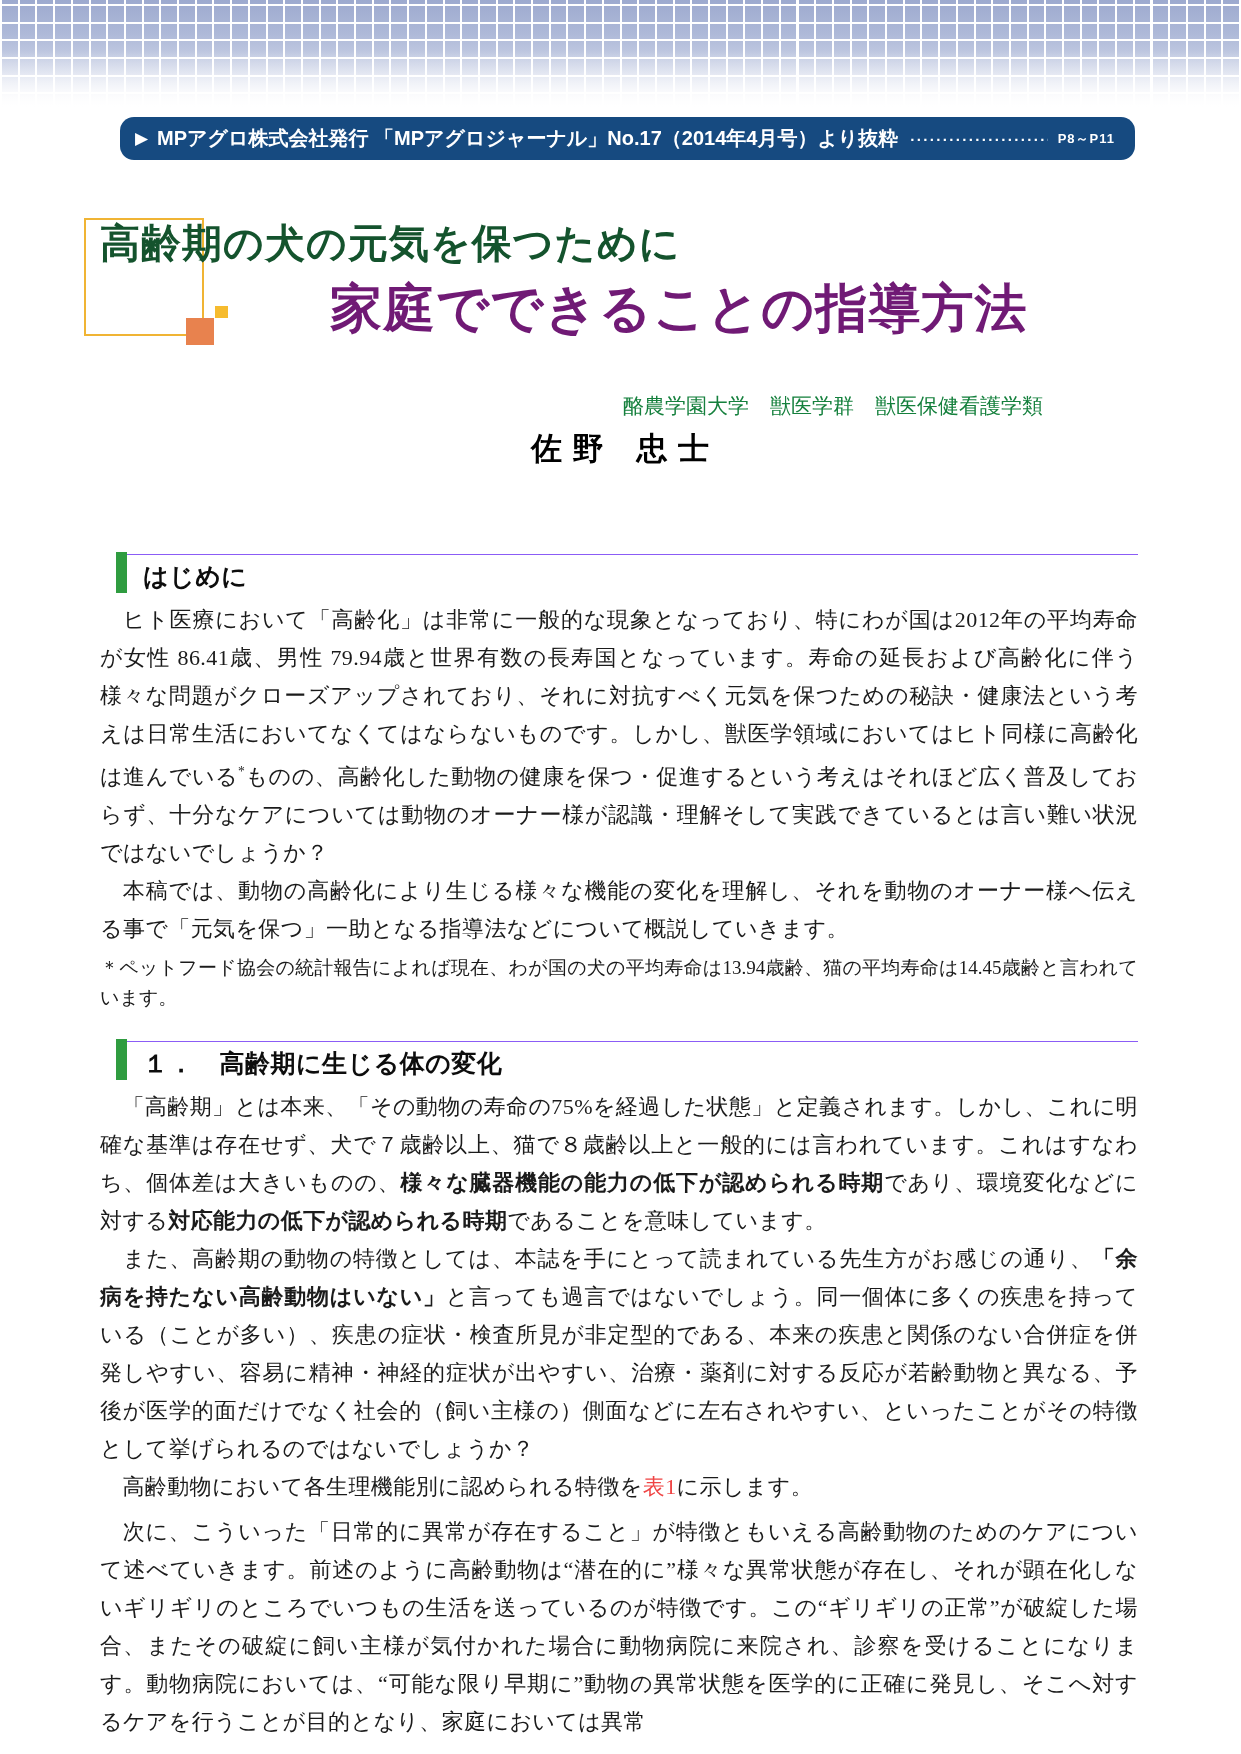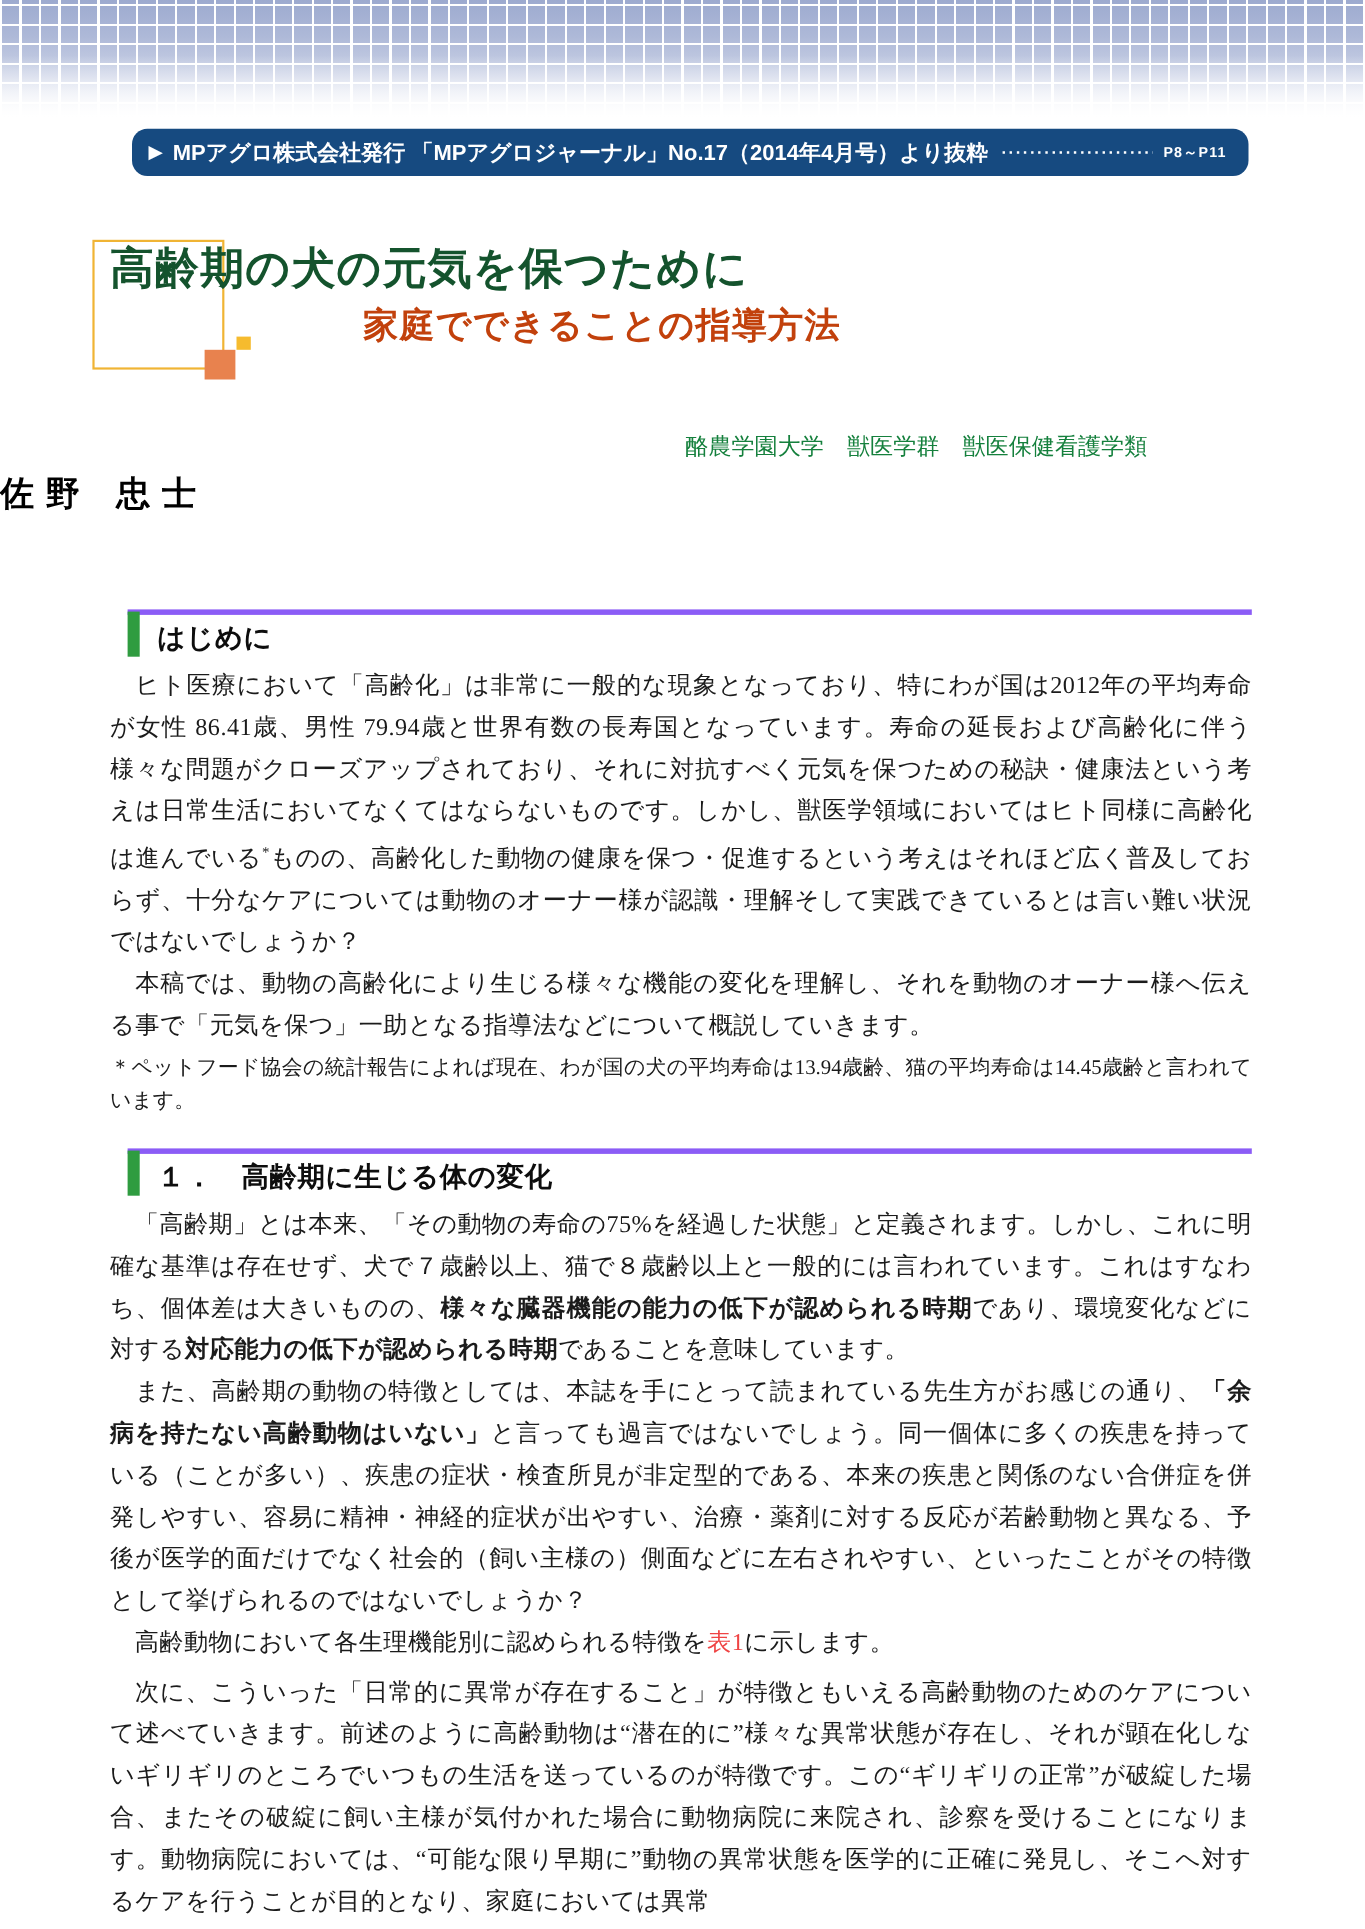--- a/index.html
+++ b/index.html
@@ -32,35 +32,35 @@
   .source-bar .pages{font-size:13px;letter-spacing:1px;}
   
   .title-wrap{
     position:relative;height:118px;margin:58px 0 0 84px;
     font-family:"Liberation Sans","DejaVu Sans",sans-serif;
   }
   .deco-square{position:absolute;left:0;top:0;width:116px;height:114px;border:2px solid #f0b434;background:transparent;}
   .deco-small{position:absolute;left:131px;top:88px;width:13px;height:12px;background:#f6bb2e;}
   .deco-orange{position:absolute;left:102px;top:100px;width:28px;height:27px;background:#e8824e;}
   .title-l1{position:absolute;left:16px;top:-2px;font-size:40px;font-weight:900;letter-spacing:1px;color:#14532d;}
-  .title-l2{position:absolute;left:246px;top:56px;font-size:32px;font-weight:900;letter-spacing:1px;color:#c2410c;}
+  .title-l2{position:absolute;left:246px;top:56px;font-size:52px;font-weight:900;letter-spacing:1px;color:#701a75;}
   
   .affiliation{
     margin-top:56px;text-align:right;padding-right:198px;
     font-family:"Liberation Sans","DejaVu Sans",sans-serif;font-size:21px;color:#15803d;
   }
   .author-name{
-    margin-top:8px;text-align:left;
+    margin-top:8px;text-align:center;
     font-family:"Liberation Sans","DejaVu Sans",sans-serif;font-size:31px;font-weight:600;
     letter-spacing:1px;color:#000;
   }
   
   .content{width:1038px;margin-left:100px;}
   .sec-head{
-    position:relative;border-top:5px solid #8b5cf6;
+    position:relative;border-top:1px solid #8b5cf6;
     margin-left:16px;min-height:40px;box-sizing:border-box;padding:4px 0 0 27px;
   }
   .sec-head .gbar{position:absolute;left:0;top:-3px;width:11px;height:41px;background:#2f9c40;}
   .sec-head h2{
     margin:0;font-family:"Liberation Sans","DejaVu Sans",sans-serif;
     font-size:25px;line-height:34px;font-weight:bold;color:#0d0d0d;letter-spacing:0.5px;
   }
   .sec-head--first{margin-top:84px;}
   .sec-head--s1{margin-top:28px;}
   .sec-head--s2{margin-top:26px;}

